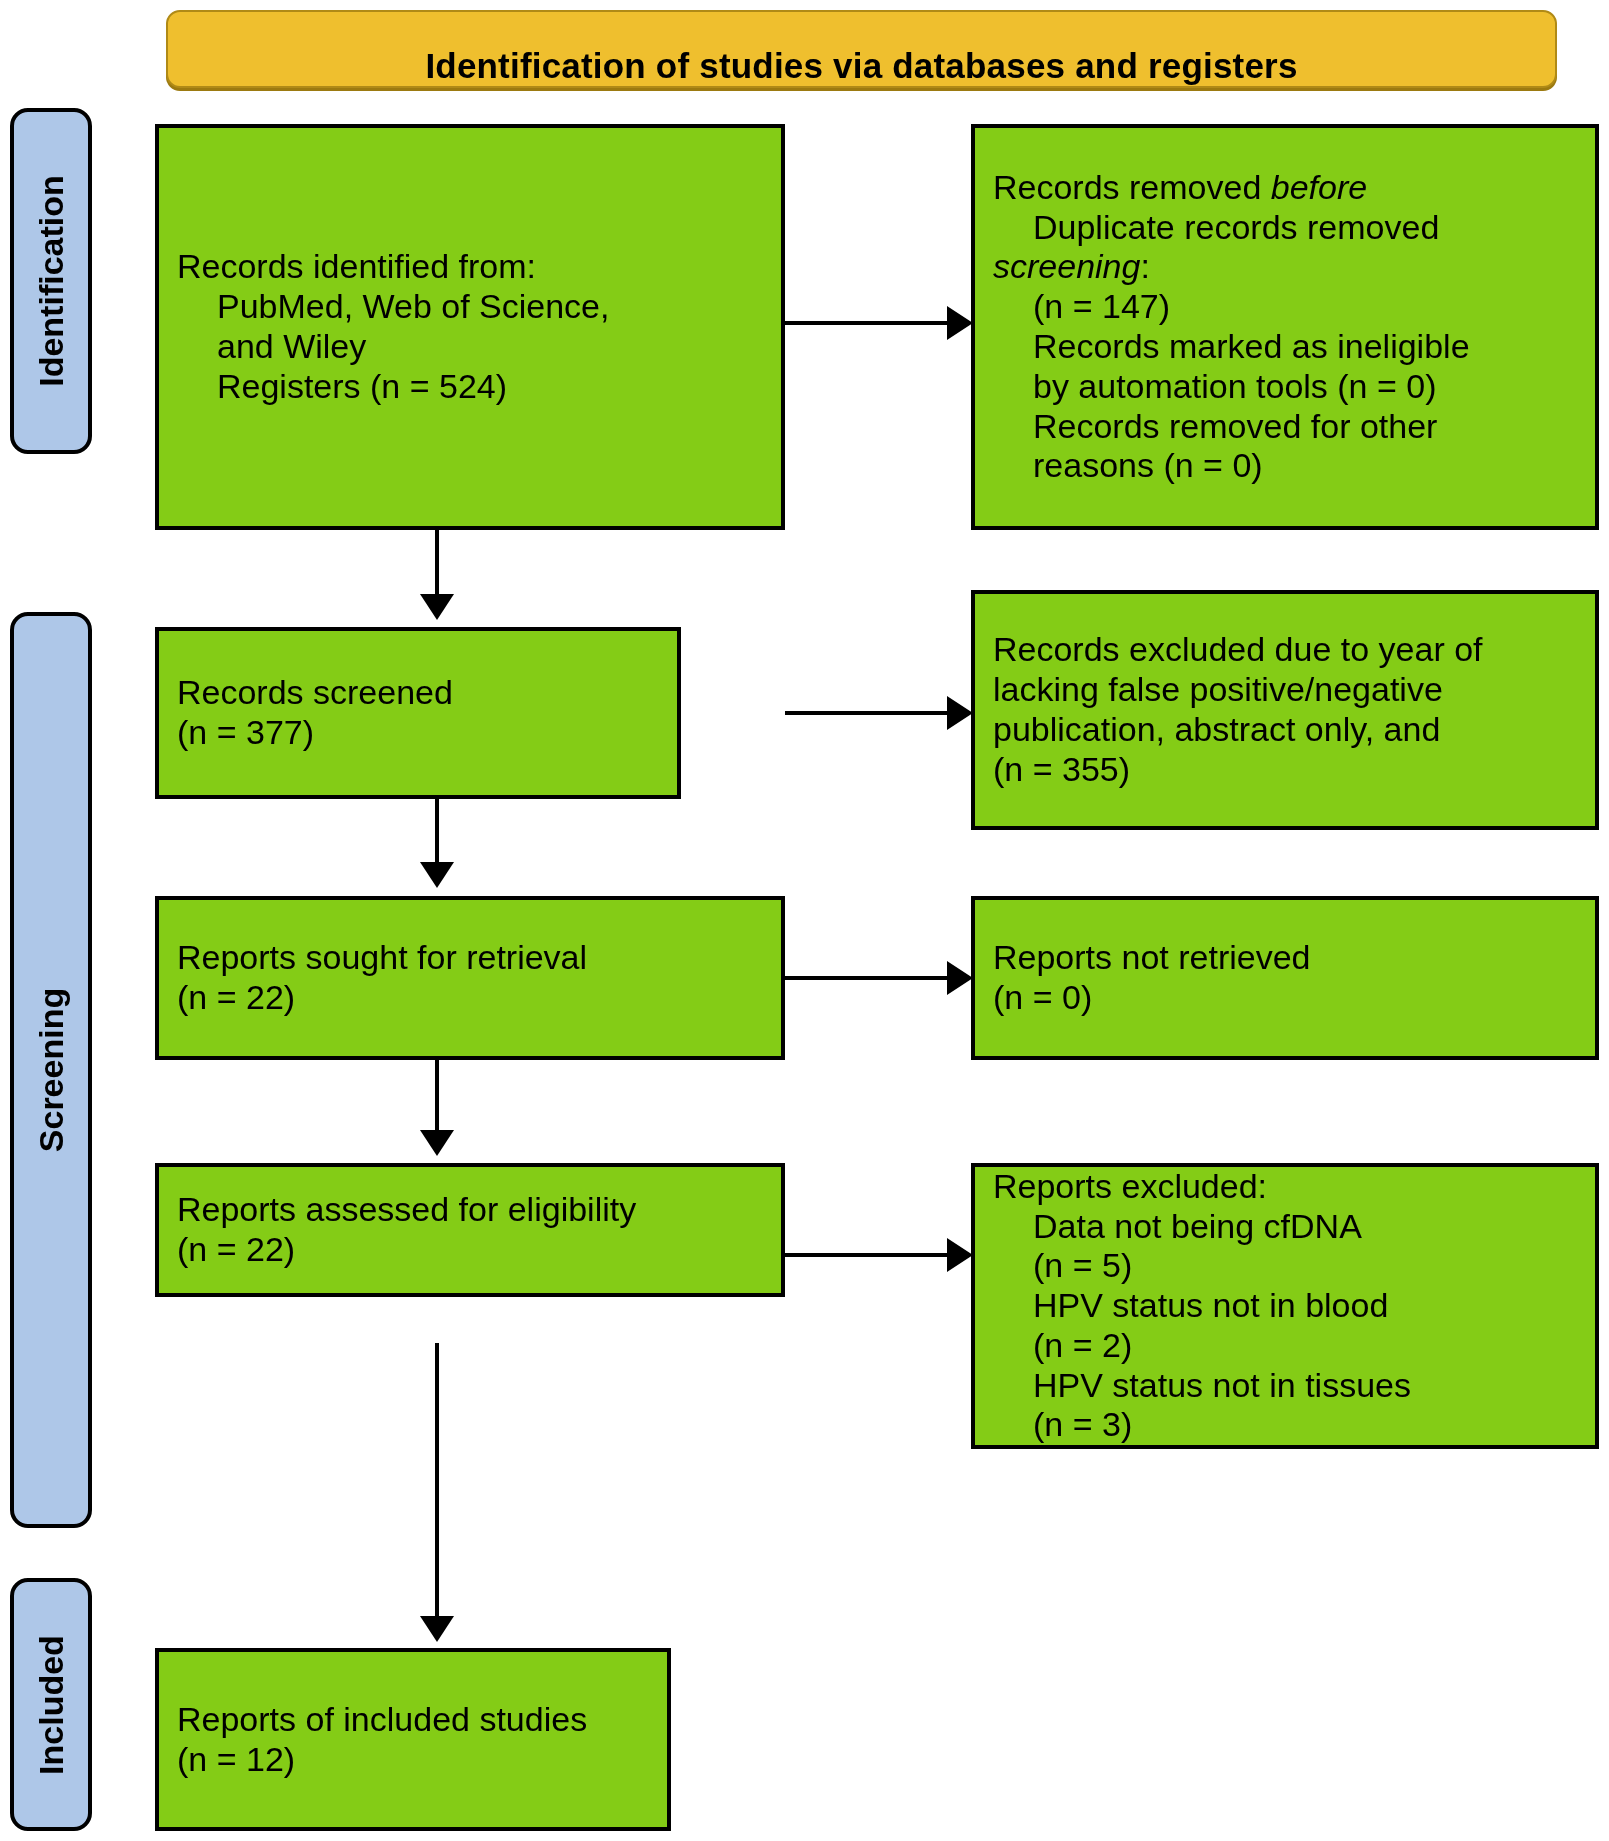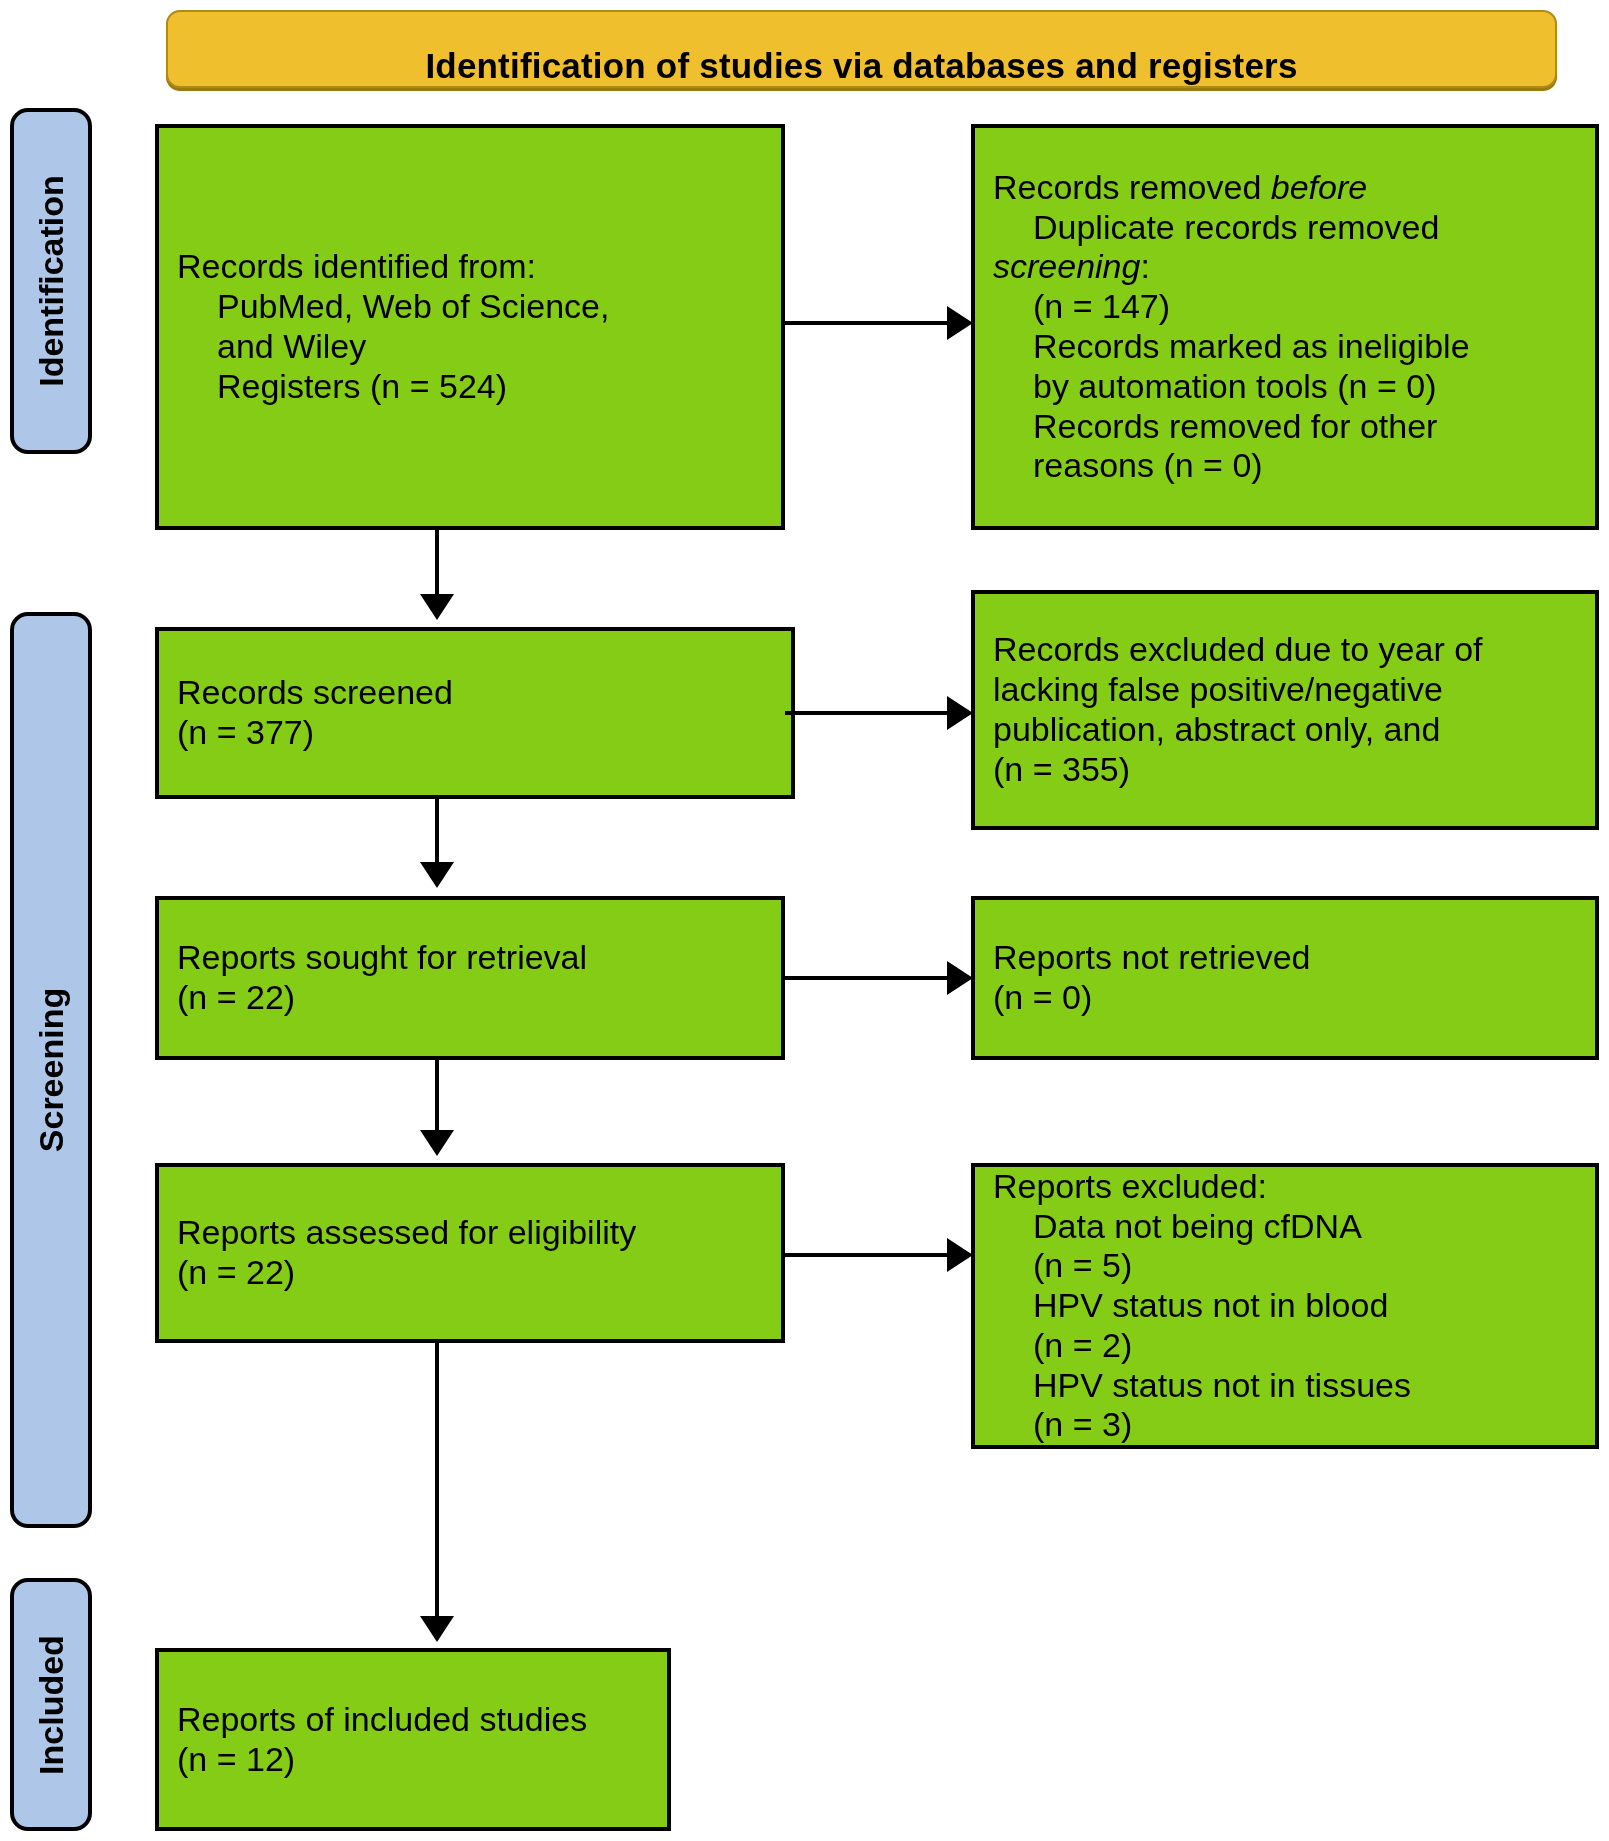--- a/index.html
+++ b/index.html
@@ -143,21 +143,21 @@
     <div class="line indent">Records removed for other</div>
     <div class="line indent">reasons (n = 0)</div>
   </div>
 
   <div class="hline" style="left:785px; top:321px; width:164px;"></div>
   <div class="arrow-right" style="left:947px; top:306px;"></div>
 
   <div class="vline" style="left:435px; top:530px; width:4px; height:72px;"></div>
   <div class="arrow-down" style="left:420px; top:594px;"></div>
 
-  <div class="node" style="left:155px; top:627px; width:640px; height:172px;">
+  <div class="node" style="left:155px; top:627px; width:526px; height:172px;">
     <div class="line">Records screened</div>
     <div class="line">(n = 377)</div>
   </div>
 
   <div class="node" style="left:971px; top:590px; width:628px; height:240px;">
     <div class="line">Records excluded due to year of</div>
     <div class="line">lacking false positive/negative</div>
     <div class="line">publication, abstract only, and</div>
     <div class="line">(n = 355)</div>
   </div>
@@ -177,21 +177,21 @@
     <div class="line">Reports not retrieved</div>
     <div class="line">(n = 0)</div>
   </div>
 
   <div class="hline" style="left:785px; top:976px; width:164px;"></div>
   <div class="arrow-right" style="left:947px; top:961px;"></div>
 
   <div class="vline" style="left:435px; top:1060px; width:4px; height:78px;"></div>
   <div class="arrow-down" style="left:420px; top:1130px;"></div>
 
-  <div class="node" style="left:155px; top:1163px; width:630px; height:180px;">
+  <div class="node" style="left:155px; top:1163px; width:630px; height:134px;">
     <div class="line">Reports assessed for eligibility</div>
     <div class="line">(n = 22)</div>
   </div>
 
   <div class="node" style="left:971px; top:1163px; width:628px; height:286px;">
     <div class="line">Reports excluded:</div>
     <div class="line indent">Data not being cfDNA</div>
     <div class="line indent">(n = 5)</div>
     <div class="line indent">HPV status not in blood</div>
     <div class="line indent">(n = 2)</div>

